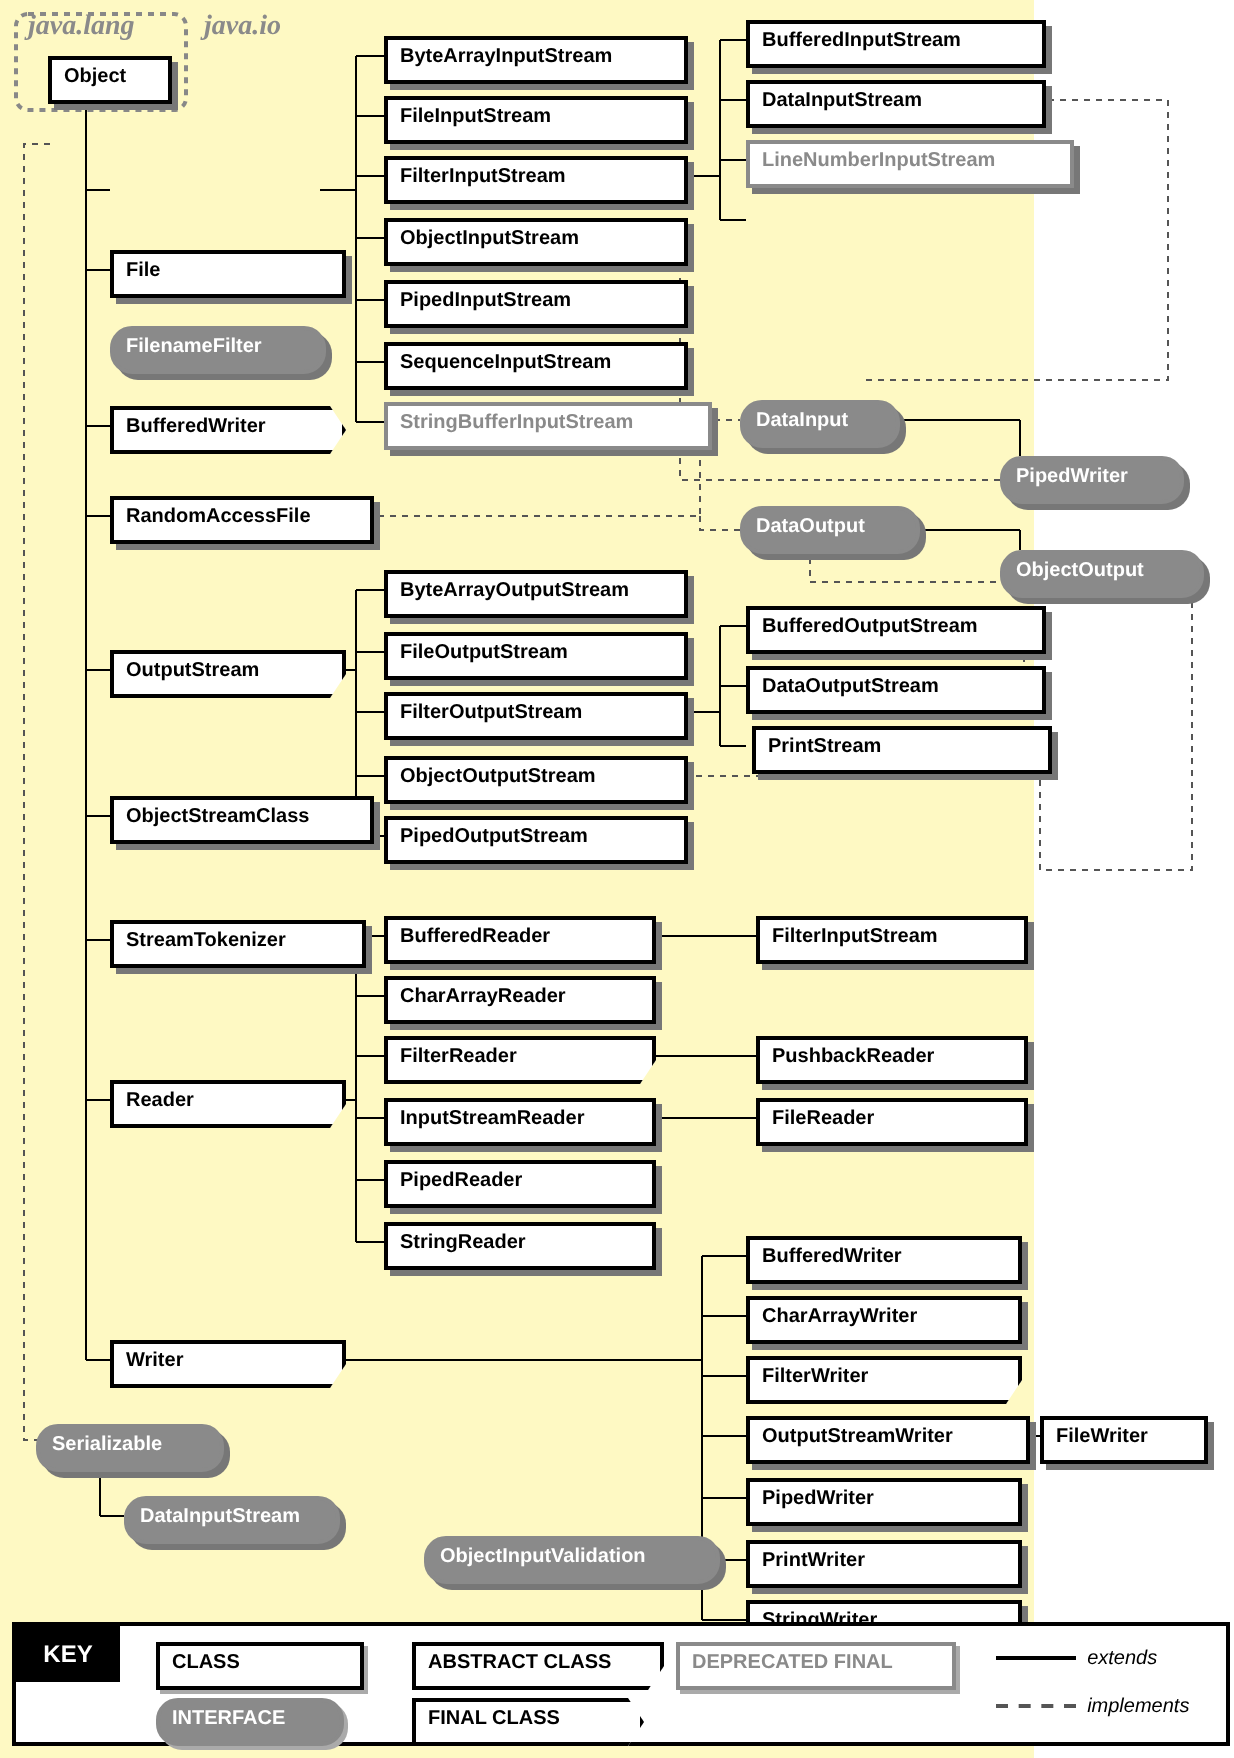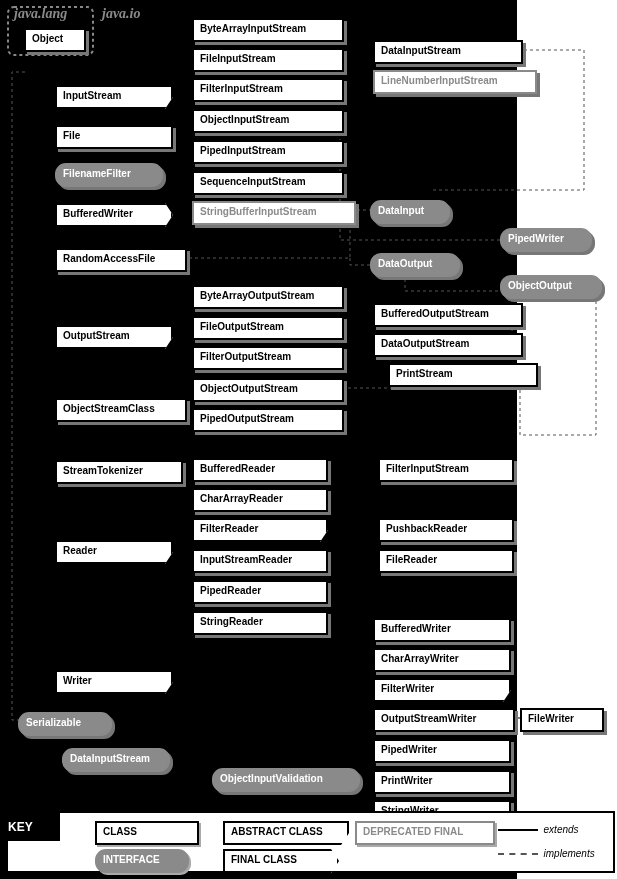--- a/index.html
+++ b/index.html
@@ -1,29 +1,29 @@
 <!DOCTYPE html>
 <html><head>
 <meta charset="utf-8">
 <style>
 html,body{margin:0;padding:0;font-family:Verdana,Arial,sans-serif;font-size:10px}
-#frame{width:517px;height:879px;background:#000000;position:relative}
+#frame{width:517px;height:879px;background:#fef9c3;position:relative}
 .lbl-pkg{position:absolute;font:italic bold 14px Georgia,serif;color:#8a8a8a}
 .box{position:absolute;background:#fff;border:2px solid #000;padding:0 6px;height:20px;line-height:18px;font-weight:bold;box-shadow:3px 3px 0 #777;color:#000;white-space:nowrap}
 .abstract{clip-path:polygon(0 0,100% 0,100% 50%,calc(100% - 8px) 100%,0 100%)}
 .final{clip-path:polygon(0 0,calc(100% - 8px) 0,100% 50%,calc(100% - 8px) 100%,0 100%)}
 .dep{color:#8a8a8a;border-color:#8a8a8a}
 .iface{background:#8a8a8a;color:#fff;border:2px solid #8a8a8a;border-radius:11px}
 svg{position:absolute;left:0;top:0}
 line.ext{stroke:#000;stroke-width:1}
 line.imp,rect.imp,path.imp{stroke:#555;stroke-width:1;stroke-dasharray:3 3;fill:none}
 rect.javalang{stroke:#888;stroke-width:2;stroke-dasharray:3 3;fill:none}
 #key{position:absolute;left:6px;bottom:6px;width:605px;height:58px;background:#fff;border:2px solid #000}
-#key .tag{position:absolute;left:0;top:0;width:52px;height:28px;background:#000;color:#fff;font:bold 12px/28px Arial;}
-#key .box,#key .iface{position:static;display:inline-block;margin:5px 25px;box-shadow:2px 2px 0 #aaa;vertical-align:middle}
+#key .tag{position:absolute;left:0;top:0;width:52px;height:28px;background:#000;color:#fff;font:bold 12px/28px Arial;text-align:center}
+#key .box,#key .iface{position:static;display:inline-block;margin:5px 8px;box-shadow:2px 2px 0 #aaa;vertical-align:middle}
 #key .cell{position:absolute}
 .kl{font:italic 10px/14px Arial}
 </style>
 </head>
 <body>
 
 <div id="frame">
 <svg width="617" height="820">
 <rect class="javalang" x="8" y="7" width="85" height="48" rx="6"></rect>
 
@@ -113,57 +113,57 @@
 <path class="imp" d="M330 388 H520 V435 H596 V290 H560"></path>
 
 <path class="imp" d="M80 720 H12 V72 H25"></path>
 </svg>
 
 <div class="lbl-pkg" style="left:14px;top:6px">java.lang</div>
 <div class="lbl-pkg" style="left:102px;top:6px">java.io</div>
 
 <div class="box" style="left:24px;top:28px;width:46px">Object</div>
 
-<div class="box abstract" style="left:55px;top:85px;width:102px">InputStream</div>
 <div class="box" style="left:55px;top:125px;width:102px">File</div>
 <div class="box iface" style="left:55px;top:163px;width:92px">FilenameFilter</div>
 <div class="box final" style="left:55px;top:203px;width:102px">BufferedWriter</div>
 <div class="box" style="left:55px;top:248px;width:116px">RandomAccessFile</div>
 <div class="box abstract" style="left:55px;top:325px;width:102px">OutputStream</div>
 <div class="box" style="left:55px;top:398px;width:116px">ObjectStreamClass</div>
 <div class="box" style="left:55px;top:460px;width:112px">StreamTokenizer</div>
 <div class="box abstract" style="left:55px;top:540px;width:102px">Reader</div>
 <div class="box abstract" style="left:55px;top:670px;width:102px">Writer</div>
 <div class="box iface" style="left:18px;top:712px;width:78px">Serializable</div>
 <div class="box iface" style="left:62px;top:748px;width:92px">DataInputStream</div>
 
 <div class="box" style="left:192px;top:18px;width:136px">ByteArrayInputStream</div>
 <div class="box" style="left:192px;top:48px;width:136px">FileInputStream</div>
 <div class="box" style="left:192px;top:78px;width:136px">FilterInputStream</div>
 <div class="box" style="left:192px;top:109px;width:136px">ObjectInputStream</div>
 <div class="box" style="left:192px;top:140px;width:136px">PipedInputStream</div>
 <div class="box" style="left:192px;top:171px;width:136px">SequenceInputStream</div>
 <div class="box dep" style="left:192px;top:201px;width:148px">StringBufferInputStream</div>
 
+<div class="box" style="left:373px;top:10px;width:134px">BufferedInputStream</div>
 <div class="box" style="left:373px;top:40px;width:134px">DataInputStream</div>
 <div class="box dep" style="left:373px;top:70px;width:148px">LineNumberInputStream</div>
 
 <div class="box iface" style="left:370px;top:200px;width:64px">DataInput</div>
 <div class="box iface" style="left:500px;top:228px;width:76px">PipedWriter</div>
 <div class="box iface" style="left:370px;top:253px;width:74px">DataOutput</div>
 <div class="box iface" style="left:500px;top:275px;width:86px">ObjectOutput</div>
 
 <div class="box" style="left:192px;top:285px;width:136px">ByteArrayOutputStream</div>
 <div class="box" style="left:192px;top:316px;width:136px">FileOutputStream</div>
 <div class="box" style="left:192px;top:346px;width:136px">FilterOutputStream</div>
 <div class="box" style="left:192px;top:378px;width:136px">ObjectOutputStream</div>
 <div class="box" style="left:192px;top:408px;width:136px">PipedOutputStream</div>
 <div class="box" style="left:373px;top:303px;width:134px">BufferedOutputStream</div>
 <div class="box" style="left:373px;top:333px;width:134px">DataOutputStream</div>
-<div class="box" style="left:388px;top:363px;width:134px">PrintStream</div>
+<div class="box" style="left:376px;top:363px;width:134px">PrintStream</div>
 
 <div class="box" style="left:192px;top:458px;width:120px">BufferedReader</div>
 <div class="box" style="left:192px;top:488px;width:120px">CharArrayReader</div>
 <div class="box abstract" style="left:192px;top:518px;width:120px">FilterReader</div>
 <div class="box" style="left:192px;top:549px;width:120px">InputStreamReader</div>
 <div class="box" style="left:192px;top:580px;width:120px">PipedReader</div>
 <div class="box" style="left:192px;top:611px;width:120px">StringReader</div>
 <div class="box" style="left:378px;top:458px;width:120px">FilterInputStream</div>
 <div class="box" style="left:378px;top:518px;width:120px">PushbackReader</div>
 <div class="box" style="left:378px;top:549px;width:120px">FileReader</div>

